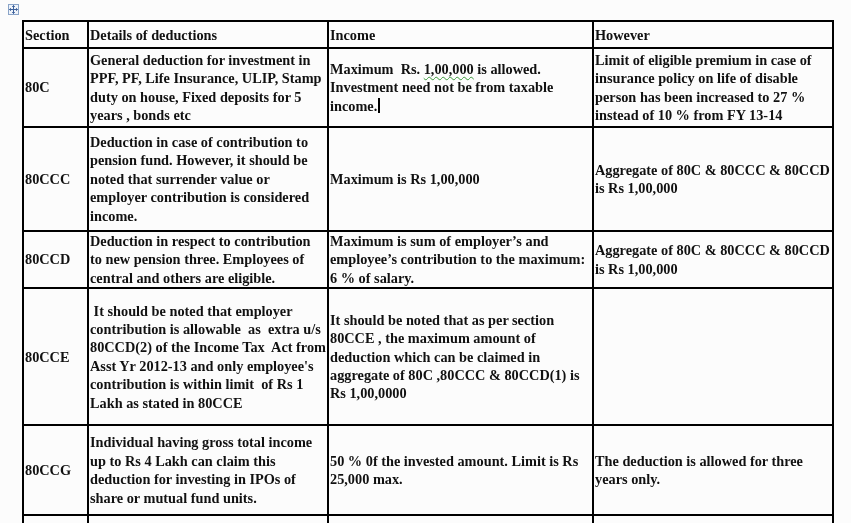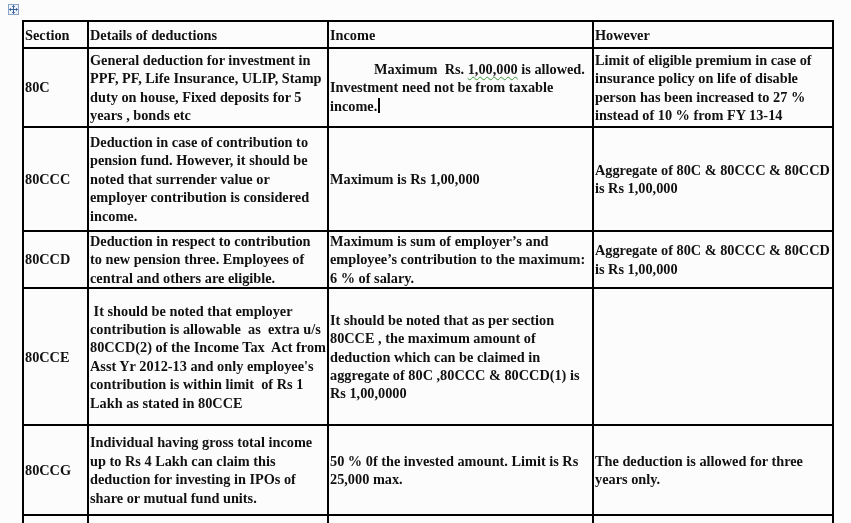--- a/index.html
+++ b/index.html
@@ -68,21 +68,21 @@
       height: 15px;
       background: #000;
       vertical-align: -2px;
       margin-left: 1px;
     }
     .squiggle {
       text-decoration: underline wavy #3a9a3a;
       text-decoration-thickness: 1px;
       text-underline-offset: 2px;
     }
-    .pre { white-space: pre-wrap; margin-left: 44px; }
+    .pre { white-space: pre-wrap; }
   </style>
 </head>
 <body>
 
 <div class="page">
 
   <div class="move-handle">
     <svg width="9" height="9" viewBox="0 0 9 9">
       <path d="M4.5 0.5 L4.5 8.5 M0.5 4.5 L8.5 4.5" stroke="#3b5f9a" stroke-width="1"></path>
       <path d="M4.5 0.5 L3.2 1.8 M4.5 0.5 L5.8 1.8 M4.5 8.5 L3.2 7.2 M4.5 8.5 L5.8 7.2 M0.5 4.5 L1.8 3.2 M0.5 4.5 L1.8 5.8 M8.5 4.5 L7.2 3.2 M8.5 4.5 L7.2 5.8" stroke="#3b5f9a" stroke-width="1"></path>

